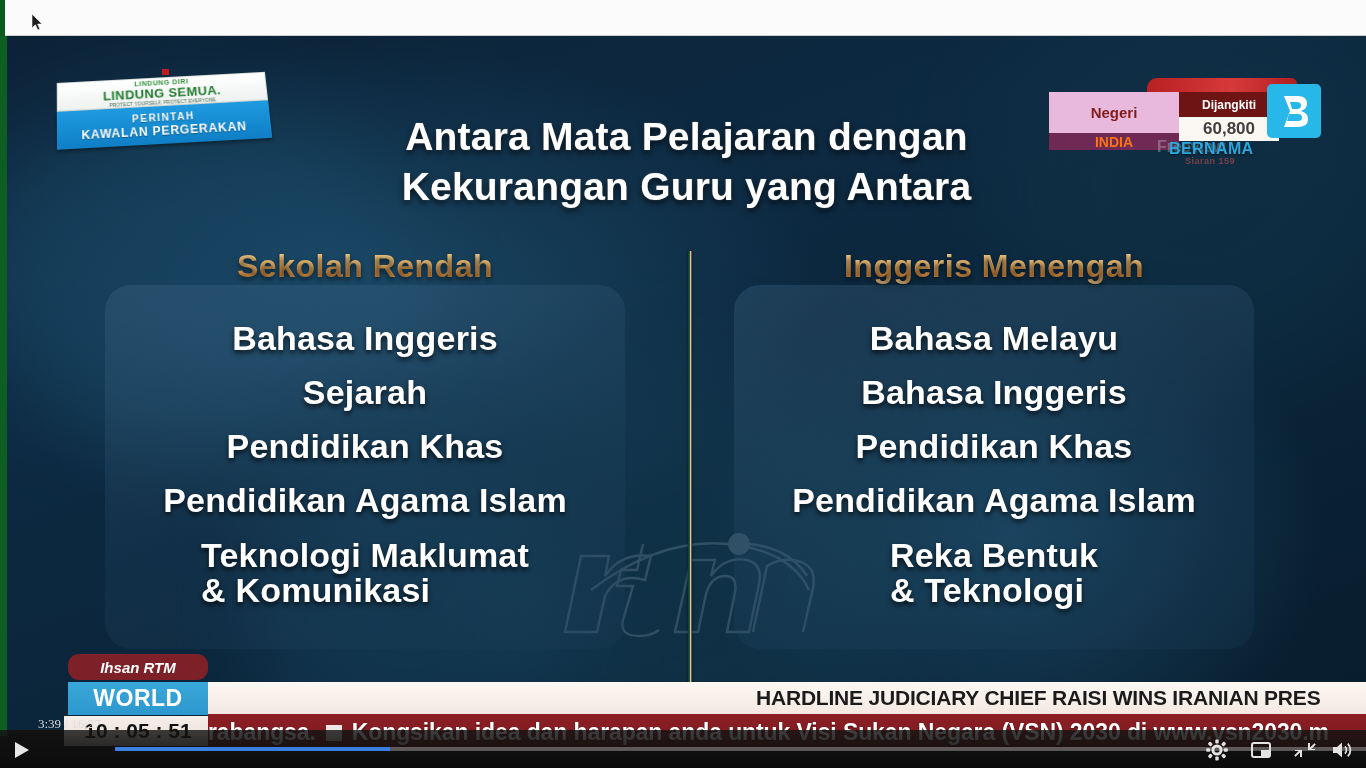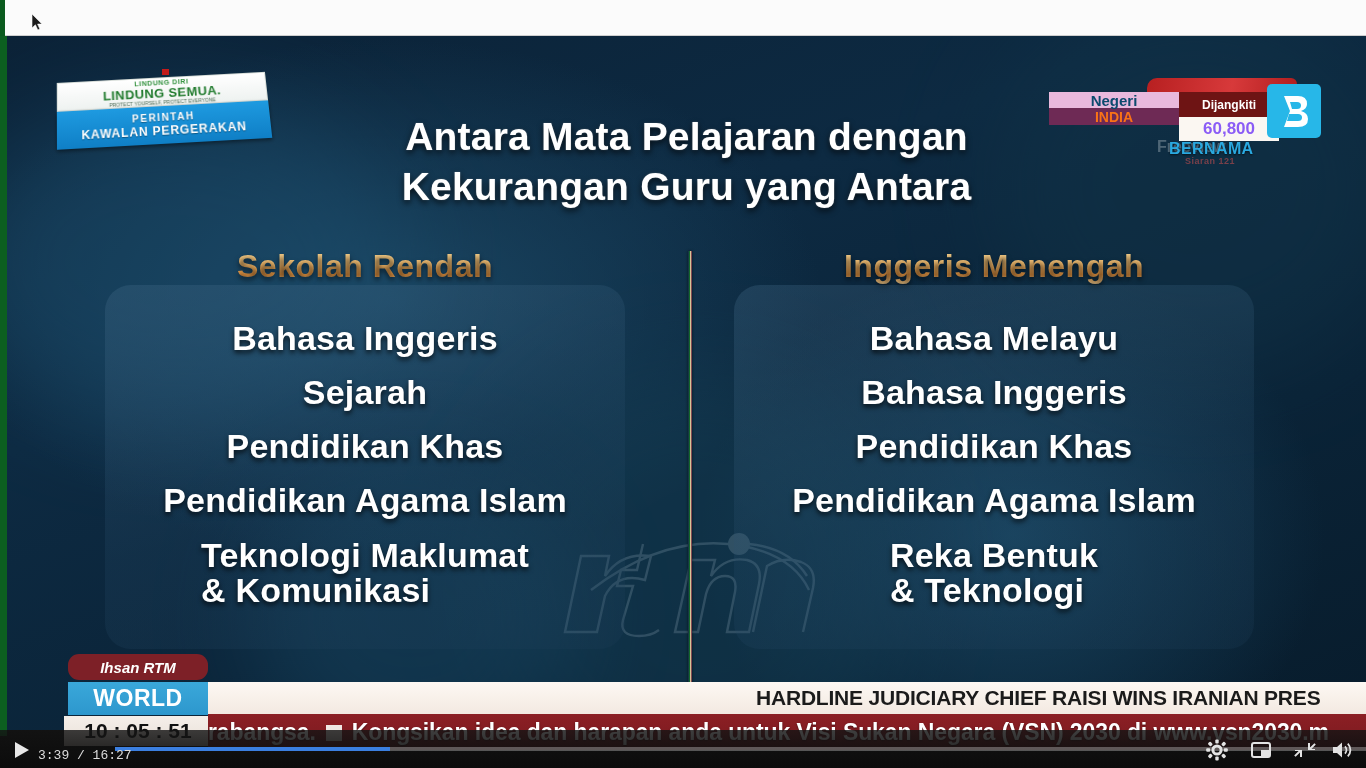--- a/index.html
+++ b/index.html
@@ -61,28 +61,28 @@
   .mco-b2{ font-size:12px; font-weight:bold; color:#ffffff; letter-spacing:.8px; line-height:14px;
            text-shadow:0 1px 1px rgba(0,0,0,.35); }
   .red-dot{ position:absolute; left:155px; top:33px; width:7px; height:6px; background:#c21b1b; }
 
   
   .covid{
     position:absolute; left:1042px; top:56px; width:230px; height:50px;
     display:flex; font-family:"Liberation Sans", sans-serif;
   }
   .covid-left{ width:130px; }
-  .cl-head{ height:16px; background:#e9b9dd; color:#0c4a6e; font-size:15px; font-weight:bold;
+  .cl-head{ height:41px; background:#e9b9dd; color:#7f1d1d; font-size:15px; font-weight:bold;
             display:flex; align-items:center; justify-content:center; }
   .cl-val{ height:17px; background:#6e2a55; color:#f97316; font-size:14px; font-weight:bold;
            display:flex; align-items:center; justify-content:center; }
   .covid-right{ width:100px; }
   .cr-head{ height:25px; background:#6e1414; color:#ffffff; font-size:12px; font-weight:bold;
             display:flex; align-items:center; justify-content:center; }
-  .cr-val{ height:24px; background:#fbf7f2; color:#8b5cf6; font-size:17px; font-weight:bold;
+  .cr-val{ height:24px; background:#fbf7f2; color:#404040; font-size:17px; font-weight:bold;
            display:flex; align-items:center; justify-content:center; }
   .covid-redsmear{
     position:absolute; left:1140px; top:42px; width:150px; height:40px;
     background:linear-gradient(100deg,#c01f1f,#e23a3a 55%,#b71b1b);
     border-top-left-radius:10px; border-top-right-radius:6px; opacity:.95;
   }
   .bernama-logo{
     position:absolute; left:1260px; top:48px; width:54px; height:54px;
     background:#27b7e8; border-radius:5px; display:flex; align-items:center; justify-content:center;
   }
@@ -185,22 +185,22 @@
     position:absolute; left:0; top:730px; width:1366px; height:38px;
     background:linear-gradient(180deg,rgba(20,20,20,.82),rgba(12,12,12,.96));
   }
   .progress-track{
     position:absolute; left:115px; top:747px; width:1251px; height:4px;
     background:rgba(255,255,255,.30);
   }
   .progress-fill{ position:absolute; left:0; top:0; height:4px; width:21.5%; background:#3b7fe0; }
   .play-btn{ position:absolute; left:10px; top:739px; width:22px; height:22px; cursor:pointer; }
   .time-label{
-    position:absolute; left:38px; top:748px; font-size:13px; color:#dcdcdc;
-    font-family:Liberation Mono, monospace;
+    position:absolute; left:38px; top:716px; font-size:13px; color:#dcdcdc;
+    font-family:Liberation Serif, serif;
   }
   .ctrl-icon{ position:absolute; top:738px; width:26px; height:24px; cursor:pointer; }
   .ic-gear{ left:1204px; }
   .ic-mini{ left:1248px; }
   .ic-expand{ left:1292px; }
   .ic-vol{ left:1330px; }
 </style>
 </head>
 <body>
 
@@ -251,21 +251,21 @@
         <div class="cl-head">Negeri</div>
         <div class="cl-val">INDIA</div>
       </div>
       <div class="covid-right">
         <div class="cr-head">Dijangkiti</div>
         <div class="cr-val">60,800</div>
       </div>
     </div>
 
     <div class="freeview-word">Freeview</div>
-    <div class="siaran-word">Siaran 121</div>
+    <div class="siaran-word">Siaran 159</div>
     <div class="bernama-word">BERNAMA</div>
     <div class="bernama-logo">
       <svg viewBox="0 0 40 40" width="40" height="40">
         <path d="M10 5 L24 5 Q33 5 33 13 Q33 18 27 20 Q34 22 34 28 Q34 36 24 36 L10 36 L16 20 Z" fill="#ffffff"></path>
         <path d="M16 11 L23 11 Q27 11 27 14.5 Q27 18 23 18 L18 18 Z" fill="#27b7e8"></path>
         <path d="M15 23 L24 23 Q28 23 28 26.5 Q28 30 24 30 L13 30 Z" fill="#27b7e8"></path>
       </svg>
     </div>
 
     <div class="slide-title">

